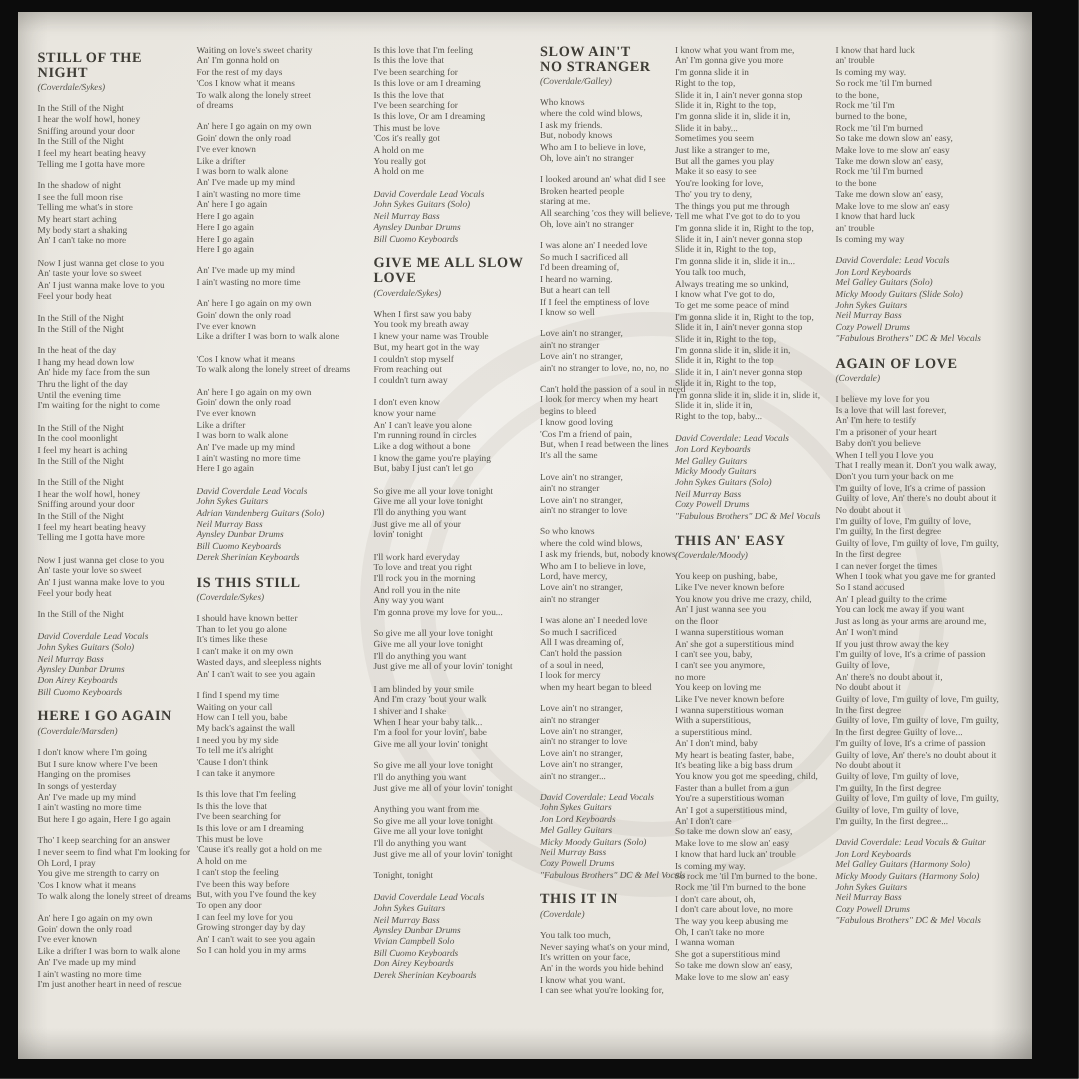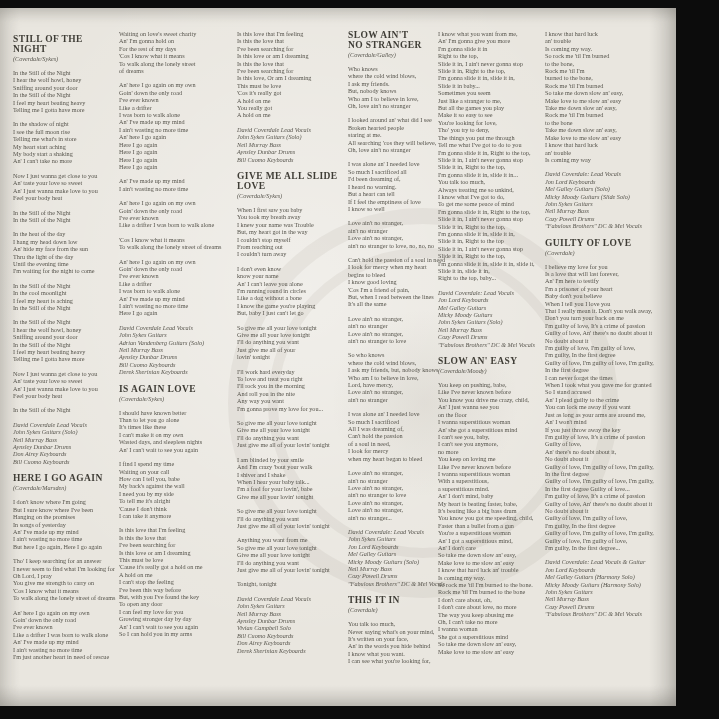--- a/index.html
+++ b/index.html
@@ -2,21 +2,21 @@
 <html style="--bg: #0c0c0c; --paper: #e9e6df; --ink: #56544c; --head: #3f3d36;"><head>
 <meta charset="utf-8">
 <style>
   :root{
     --bg:#0c0c0c; --paper:#e9e6df; --ink:#56544c; --head:#3f3d36; --faint:rgba(110,105,92,.08);
   }
   *{margin:0;padding:0;box-sizing:border-box;}
   html,body{background:#222;}
   .page{position:relative;width:719px;height:719px;background:var(--bg);overflow:hidden;
         font-family:"Liberation Serif","DejaVu Serif",serif;}
-  .paper{position:absolute;left:0;top:8px;width:676px;height:698px;
+  .paper{position:absolute;left:12px;top:8px;width:676px;height:698px;
          background:
            radial-gradient(ellipse at 45% 40%, rgba(255,255,255,.35), rgba(255,255,255,0) 60%),
            linear-gradient(90deg, rgba(0,0,0,.06), rgba(0,0,0,0) 3%, rgba(0,0,0,0) 96%, rgba(0,0,0,.14)),
            linear-gradient(180deg, rgba(0,0,0,.08), rgba(0,0,0,0) 2%, rgba(0,0,0,0) 97%, rgba(0,0,0,.12)),
            var(--paper);
          box-shadow:inset 0 0 18px rgba(60,55,45,.25);}
   .watermark{position:absolute;border-radius:50%;pointer-events:none;}
   .wm-outer{left:228px;top:200px;width:390px;height:390px;border:16px solid var(--faint);}
   .wm-inner{left:268px;top:240px;width:310px;height:310px;border:10px solid var(--faint);}
   .wm-core{left:330px;top:300px;width:190px;height:190px;background:radial-gradient(circle, rgba(120,112,96,.10), rgba(120,112,96,0) 70%);}
@@ -189,21 +189,21 @@
         </div>
         <div class="credits">
           <div class="line">David Coverdale Lead Vocals</div>
           <div class="line">John Sykes Guitars</div>
           <div class="line">Adrian Vandenberg Guitars (Solo)</div>
           <div class="line">Neil Murray Bass</div>
           <div class="line">Aynsley Dunbar Drums</div>
           <div class="line">Bill Cuomo Keyboards</div>
           <div class="line">Derek Sherinian Keyboards</div>
         </div>
-        <div class="song-title">IS AGAIN LOVE</div>
+        <div class="song-title">IS THIS STILL</div>
         <div class="song-credit">(Coverdale/Sykes)</div>
         <div class="verse">
           <div class="line">I should have known better</div>
           <div class="line">Than to let you go alone</div>
           <div class="line">It's times like these</div>
           <div class="line">I can't make it on my own</div>
           <div class="line">Wasted days, and sleepless nights</div>
           <div class="line">An' I can't wait to see you again</div>
         </div>
         <div class="verse">
@@ -249,21 +249,21 @@
           <div class="line">You really got</div>
           <div class="line">A hold on me</div>
         </div>
         <div class="credits">
           <div class="line">David Coverdale Lead Vocals</div>
           <div class="line">John Sykes Guitars (Solo)</div>
           <div class="line">Neil Murray Bass</div>
           <div class="line">Aynsley Dunbar Drums</div>
           <div class="line">Bill Cuomo Keyboards</div>
         </div>
-        <div class="song-title">GIVE ME ALL SLIDE LOVE</div>
+        <div class="song-title">GIVE ME ALL SLOW LOVE</div>
         <div class="song-credit">(Coverdale/Sykes)</div>
         <div class="verse">
           <div class="line">When I first saw you baby</div>
           <div class="line">You took my breath away</div>
           <div class="line">I knew your name was Trouble</div>
           <div class="line">But, my heart got in the way</div>
           <div class="line">I couldn't stop myself</div>
           <div class="line">From reaching out</div>
           <div class="line">I couldn't turn away</div>
         </div>
@@ -468,21 +468,21 @@
         <div class="credits">
           <div class="line">David Coverdale: Lead Vocals</div>
           <div class="line">Jon Lord Keyboards</div>
           <div class="line">Mel Galley Guitars</div>
           <div class="line">Micky Moody Guitars</div>
           <div class="line">John Sykes Guitars (Solo)</div>
           <div class="line">Neil Murray Bass</div>
           <div class="line">Cozy Powell Drums</div>
           <div class="line">"Fabulous Brothers" DC &amp; Mel Vocals</div>
         </div>
-        <div class="song-title">SLOW AN' EASY</div>
+        <div class="song-title">THIS AN' EASY</div>
         <div class="song-credit">(Coverdale/Moody)</div>
         <div class="verse">
           <div class="line">You keep on pushing, babe,</div>
           <div class="line">Like I've never known before</div>
           <div class="line">You know you drive me crazy, child,</div>
           <div class="line">An' I just wanna see you</div>
           <div class="line">on the floor</div>
           <div class="line">I wanna superstitious woman</div>
           <div class="line">An' she got a superstitious mind</div>
           <div class="line">I can't see you, baby,</div>
@@ -541,21 +541,21 @@
         <div class="credits">
           <div class="line">David Coverdale: Lead Vocals</div>
           <div class="line">Jon Lord Keyboards</div>
           <div class="line">Mel Galley Guitars (Solo)</div>
           <div class="line">Micky Moody Guitars (Slide Solo)</div>
           <div class="line">John Sykes Guitars</div>
           <div class="line">Neil Murray Bass</div>
           <div class="line">Cozy Powell Drums</div>
           <div class="line">"Fabulous Brothers" DC &amp; Mel Vocals</div>
         </div>
-        <div class="song-title">GUILTY OF LOVE</div>
+        <div class="song-title">AGAIN OF LOVE</div>
         <div class="song-credit">(Coverdale)</div>
         <div class="verse">
           <div class="line">I believe my love for you</div>
           <div class="line">Is a love that will last forever,</div>
           <div class="line">An' I'm here to testify</div>
           <div class="line">I'm a prisoner of your heart</div>
           <div class="line">Baby don't you believe</div>
           <div class="line">When I tell you I love you</div>
           <div class="line">That I really mean it. Don't you walk away,</div>
           <div class="line">Don't you turn your back on me</div>

